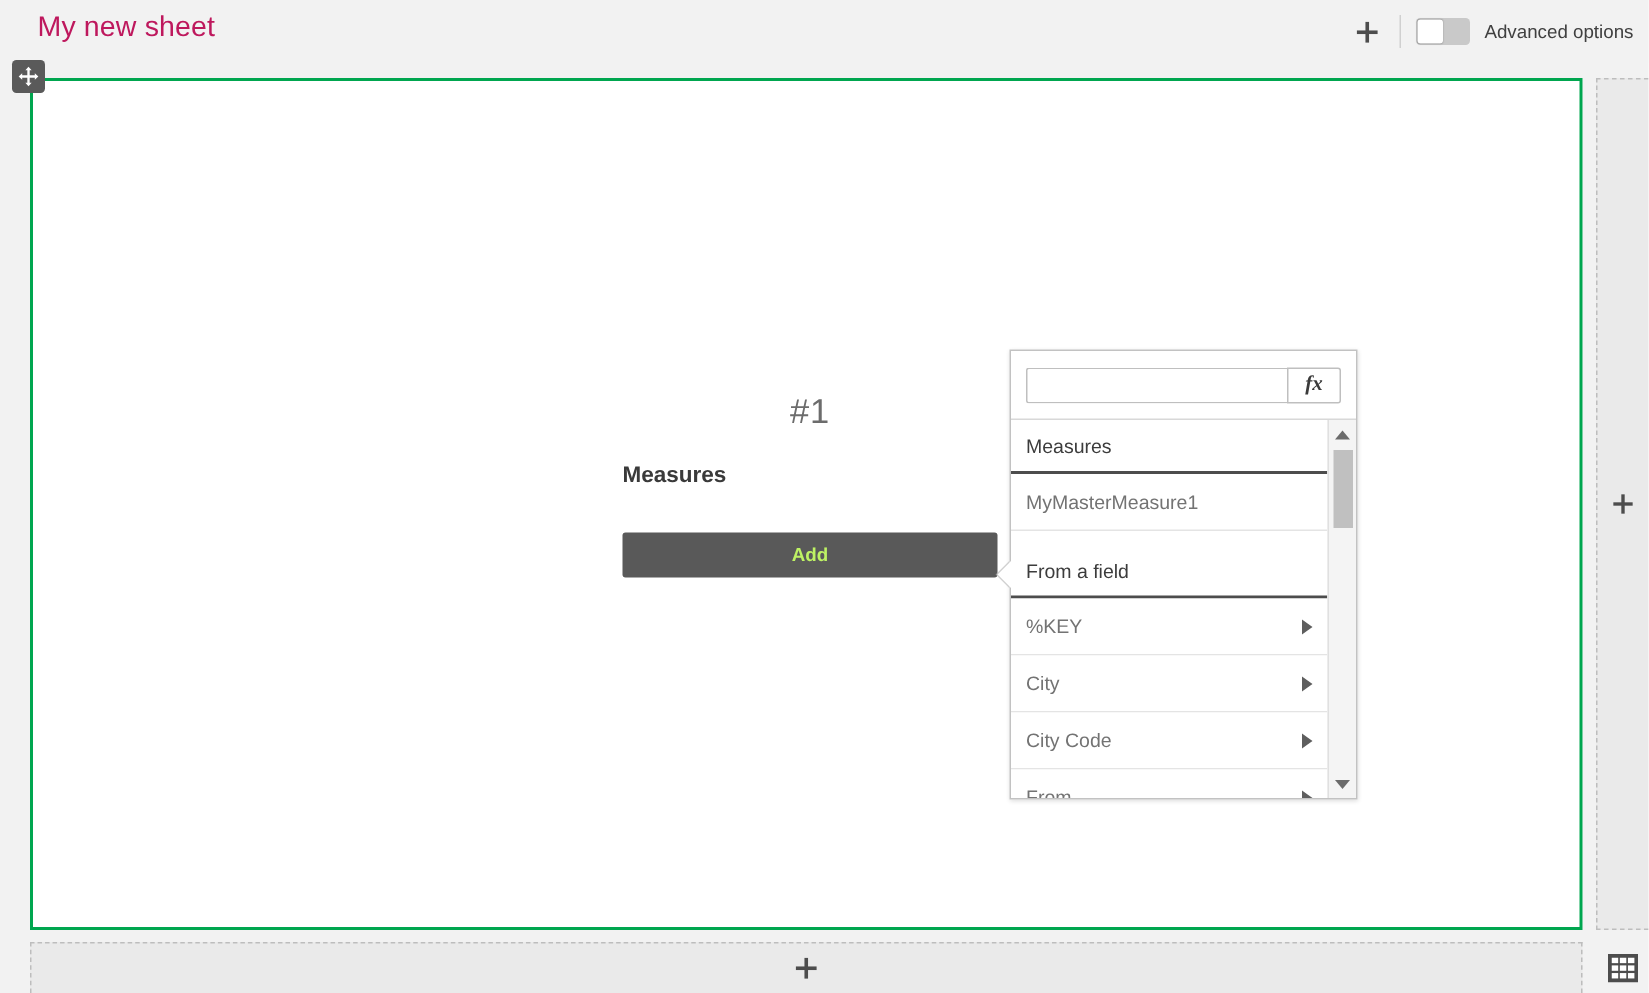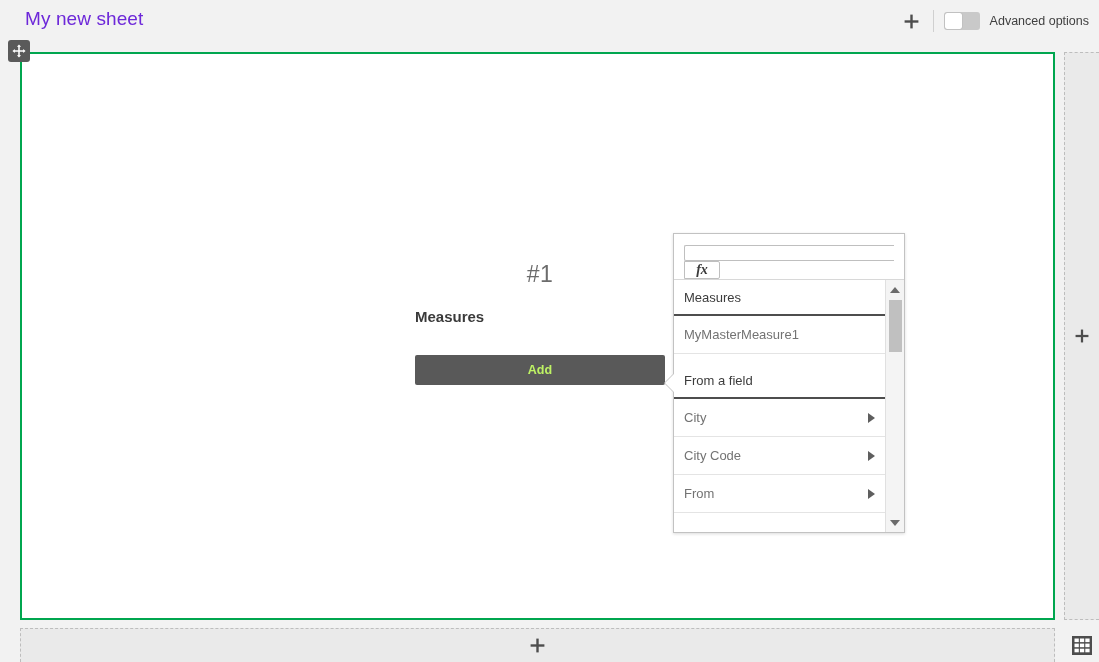--- a/index.html
+++ b/index.html
@@ -20,21 +20,21 @@
   #topbar {
     position: absolute;
     left: 0; top: 0;
     width: 1099px; height: 42px;
     background: #f2f2f2;
   }
   #sheet-title {
     position: absolute;
     left: 25px; top: 8px;
     font-size: 19px;
-    color: #6d28d9;
+    color: #be185d;
     font-weight: 400;
     letter-spacing: .1px;
     white-space: nowrap;
   }
   #topbar-right {
     position: absolute;
     right: 10px; top: 0;
     height: 42px;
     display: flex;
     align-items: center;
@@ -183,21 +183,20 @@
     border-right: 9px solid #ffffff;
     filter: drop-shadow(-1px 0 0 #c2c2c2);
   }
   #search-row {
     position: absolute;
     left: 0; top: 0;
     width: 100%; height: 45px;
     box-sizing: border-box;
     padding: 11px 10px 0 10px;
     display: flex;
-    flex-direction: column;
   }
   #search-input {
     flex: 1;
     height: 24px;
     border: 1px solid #bfbfbf;
     border-right: none;
     box-sizing: border-box;
     font-size: 12px;
     color: #404040;
     padding: 0 6px;
@@ -383,20 +382,24 @@
 
       <div class="group-header">Measures</div>
       <div class="list-item">
         <span>MyMasterMeasure1</span>
       </div>
 
       <div class="spacer-gap"></div>
 
       <div class="group-header">From a field</div>
       <div class="list-item">
+        <span>%KEY</span>
+        <span class="arrow"></span>
+      </div>
+      <div class="list-item">
         <span>City</span>
         <span class="arrow"></span>
       </div>
       <div class="list-item">
         <span>City Code</span>
         <span class="arrow"></span>
       </div>
       <div class="list-item">
         <span>From</span>
         <span class="arrow"></span>

